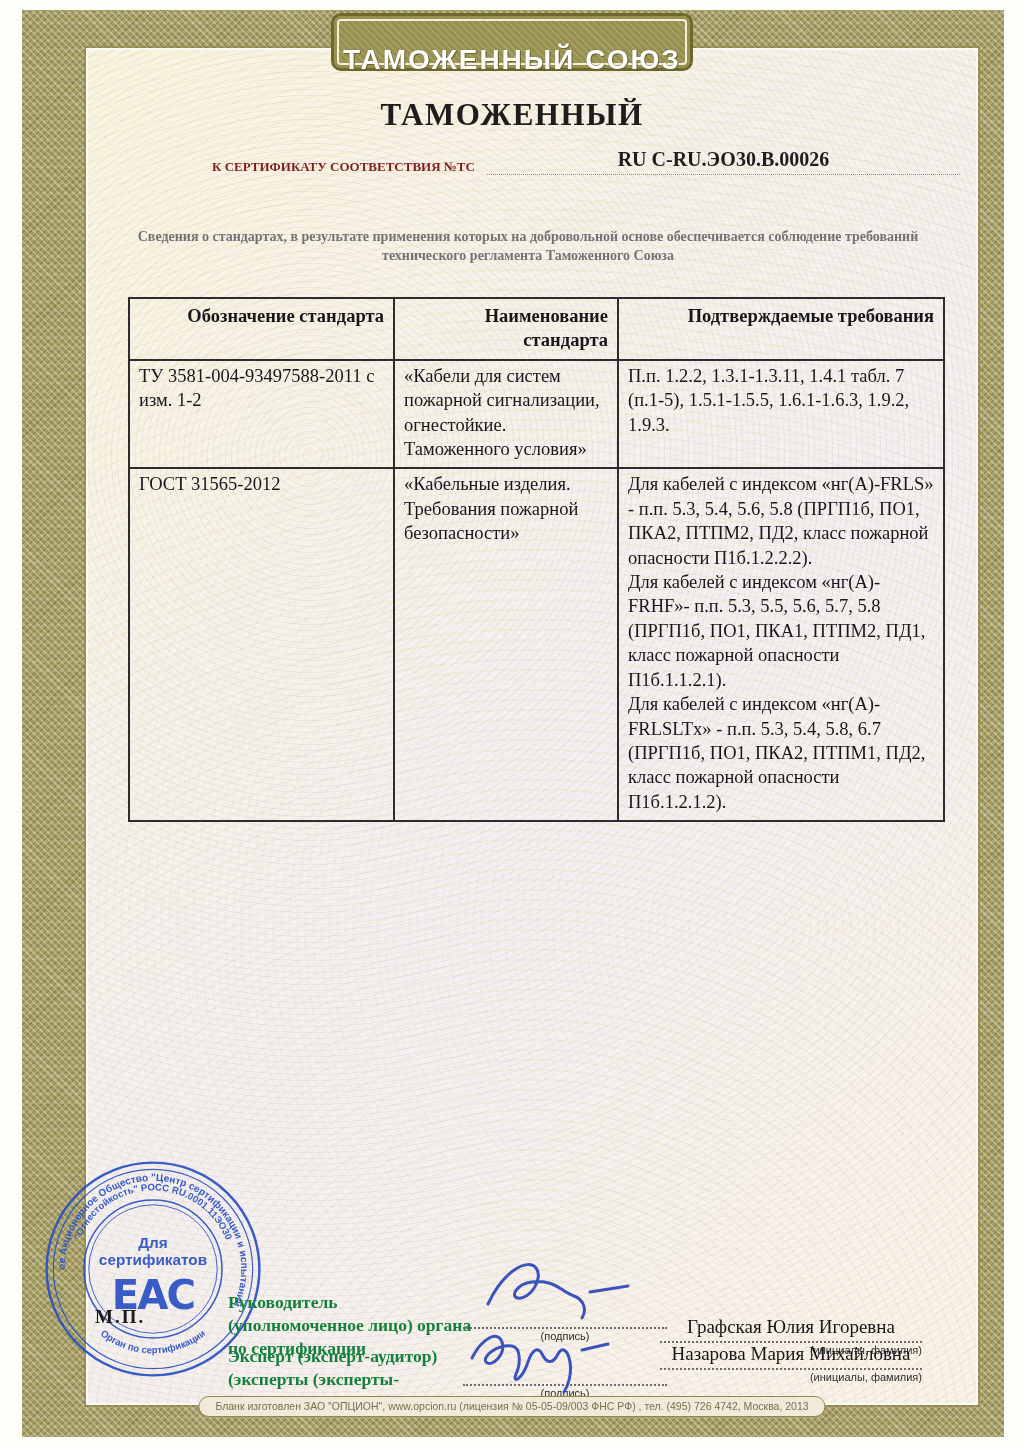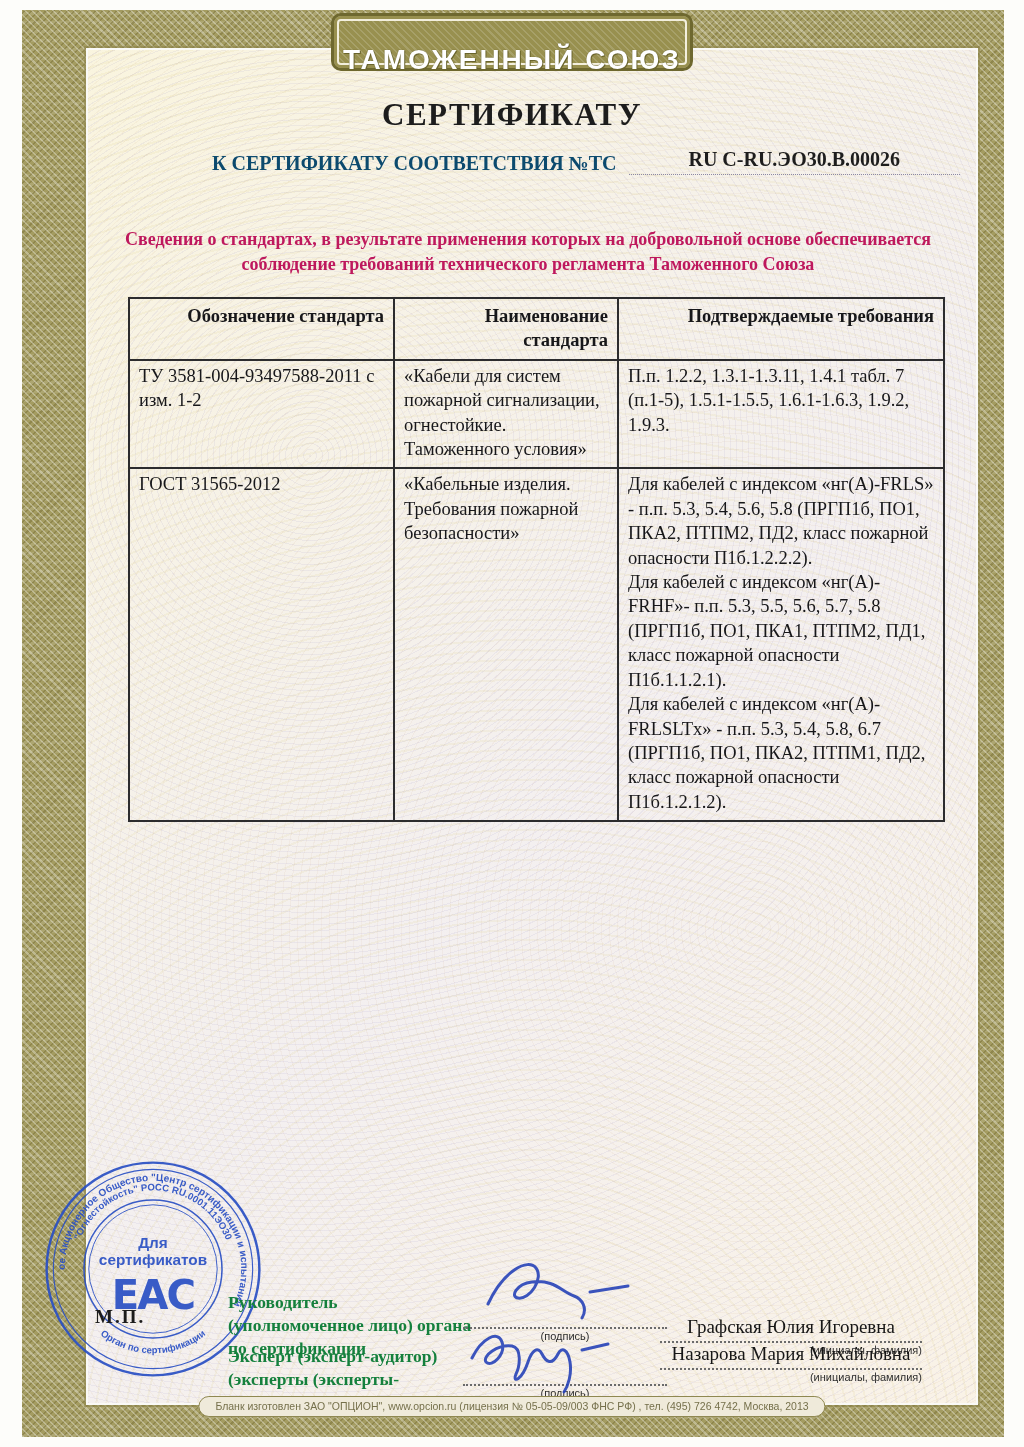--- a/index.html
+++ b/index.html
@@ -42,35 +42,35 @@
     text-shadow:0 0 1px #4e4a1e, 1px 1px 0 #6e682f;
     white-space:nowrap;
     margin-top:36px;
   }
   
   .title {
     position:absolute; left:0; top:97px; width:100%; text-align:center;
     font-weight:bold; font-size:31px; letter-spacing:1.5px; color:#1d1d1d;
   }
   .cert-row { position:absolute; left:212px; top:148px; width:748px; display:flex; align-items:flex-end; }
-  .cert-label { font-weight:bold; font-size:20px; white-space:nowrap; padding-right:12px; color:#0c4a6e; }
+  .cert-label { font-weight:bold; font-size:13px; white-space:nowrap; padding-right:12px; color:#7f1d1d; }
   .cert-number {
     flex:1; text-align:center; font-weight:bold; font-size:20px; color:#1d1d1d;
     border-bottom:1.5px dotted #8d89a4; padding-bottom:3px;
   }
   .series-row { position:absolute; left:588px; top:187px; font-size:20px; color:#1d1d1d; display:flex; align-items:baseline; }
   .series-label { }
   .number-sign { margin-left:44px; }
   .serial-number {
     margin-left:24px; font-family:"DejaVu Sans Mono","Liberation Mono",monospace;
     font-weight:bold; font-size:22px; letter-spacing:3px; color:#d25045;
   }
   .intro {
     position:absolute; left:95px; top:227px; width:866px; text-align:center;
-    font-weight:bold; font-size:18px; line-height:1.38; color:#be185d;
+    font-weight:bold; font-size:14px; line-height:1.38; color:#737373;
   }
   
   table.standards {
     position:absolute; left:128px; top:297px; width:815px; height:460px;
     border-collapse:collapse; table-layout:fixed; font-size:18.5px; line-height:1.32; color:#17171a;
   }
   table.standards th, table.standards td {
     border:2px solid #2c2c2e; padding:3px 9px 6px; vertical-align:top; background:transparent;
   }
   table.standards th { text-align:right; font-size:18.5px; font-weight:bold; height:40px; padding-top:5px; }
@@ -113,21 +113,21 @@
 
 <div class="page">
   <div class="frame">
     <div class="inner"></div>
   </div>
 
   <div class="banner">
     <span class="banner-text">ТАМОЖЕННЫЙ СОЮЗ</span>
   </div>
 
-  <div class="title">СЕРТИФИКАТУ</div>
+  <div class="title">ТАМОЖЕННЫЙ</div>
 
   <div class="cert-row">
     <span class="cert-label">К СЕРТИФИКАТУ СООТВЕТСТВИЯ  №ТС</span>
     <span class="cert-number">RU С-RU.ЭО30.В.00026</span>
   </div>
 
 
   <div class="intro">Сведения о стандартах, в результате применения которых на добровольной основе обеспечивается соблюдение требований технического регламента Таможенного Союза</div>
 
   <table class="standards">

